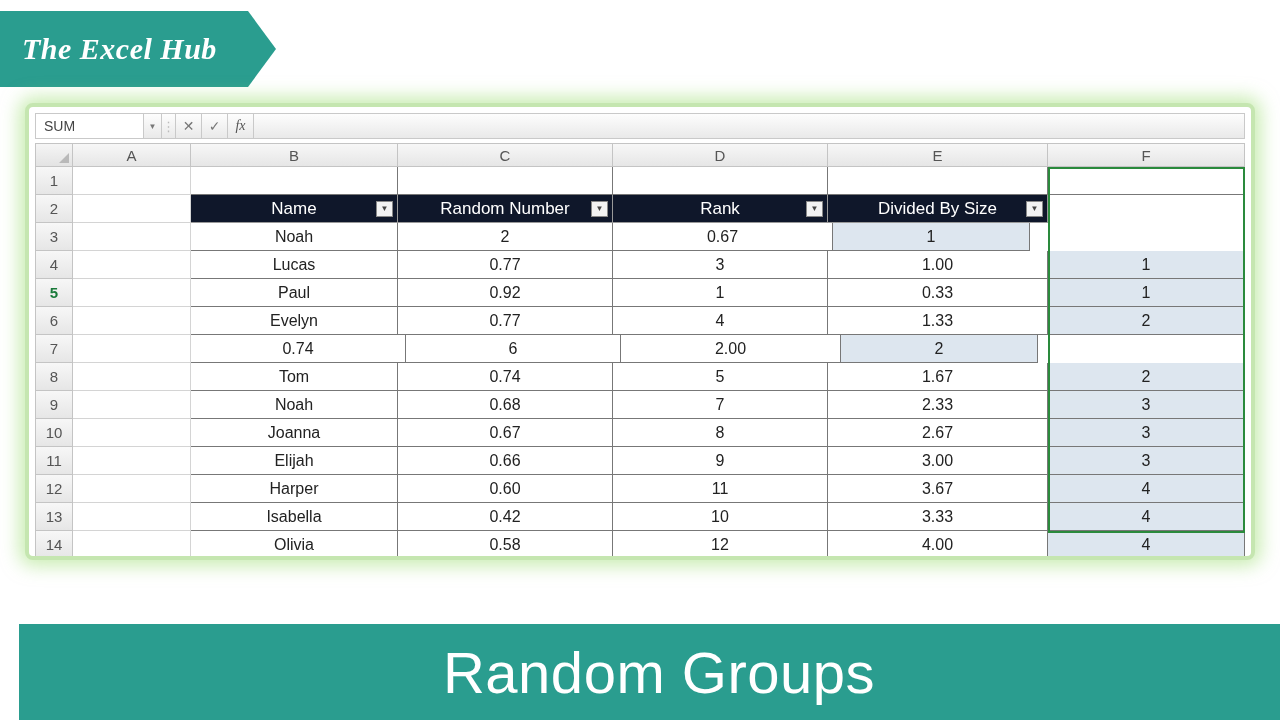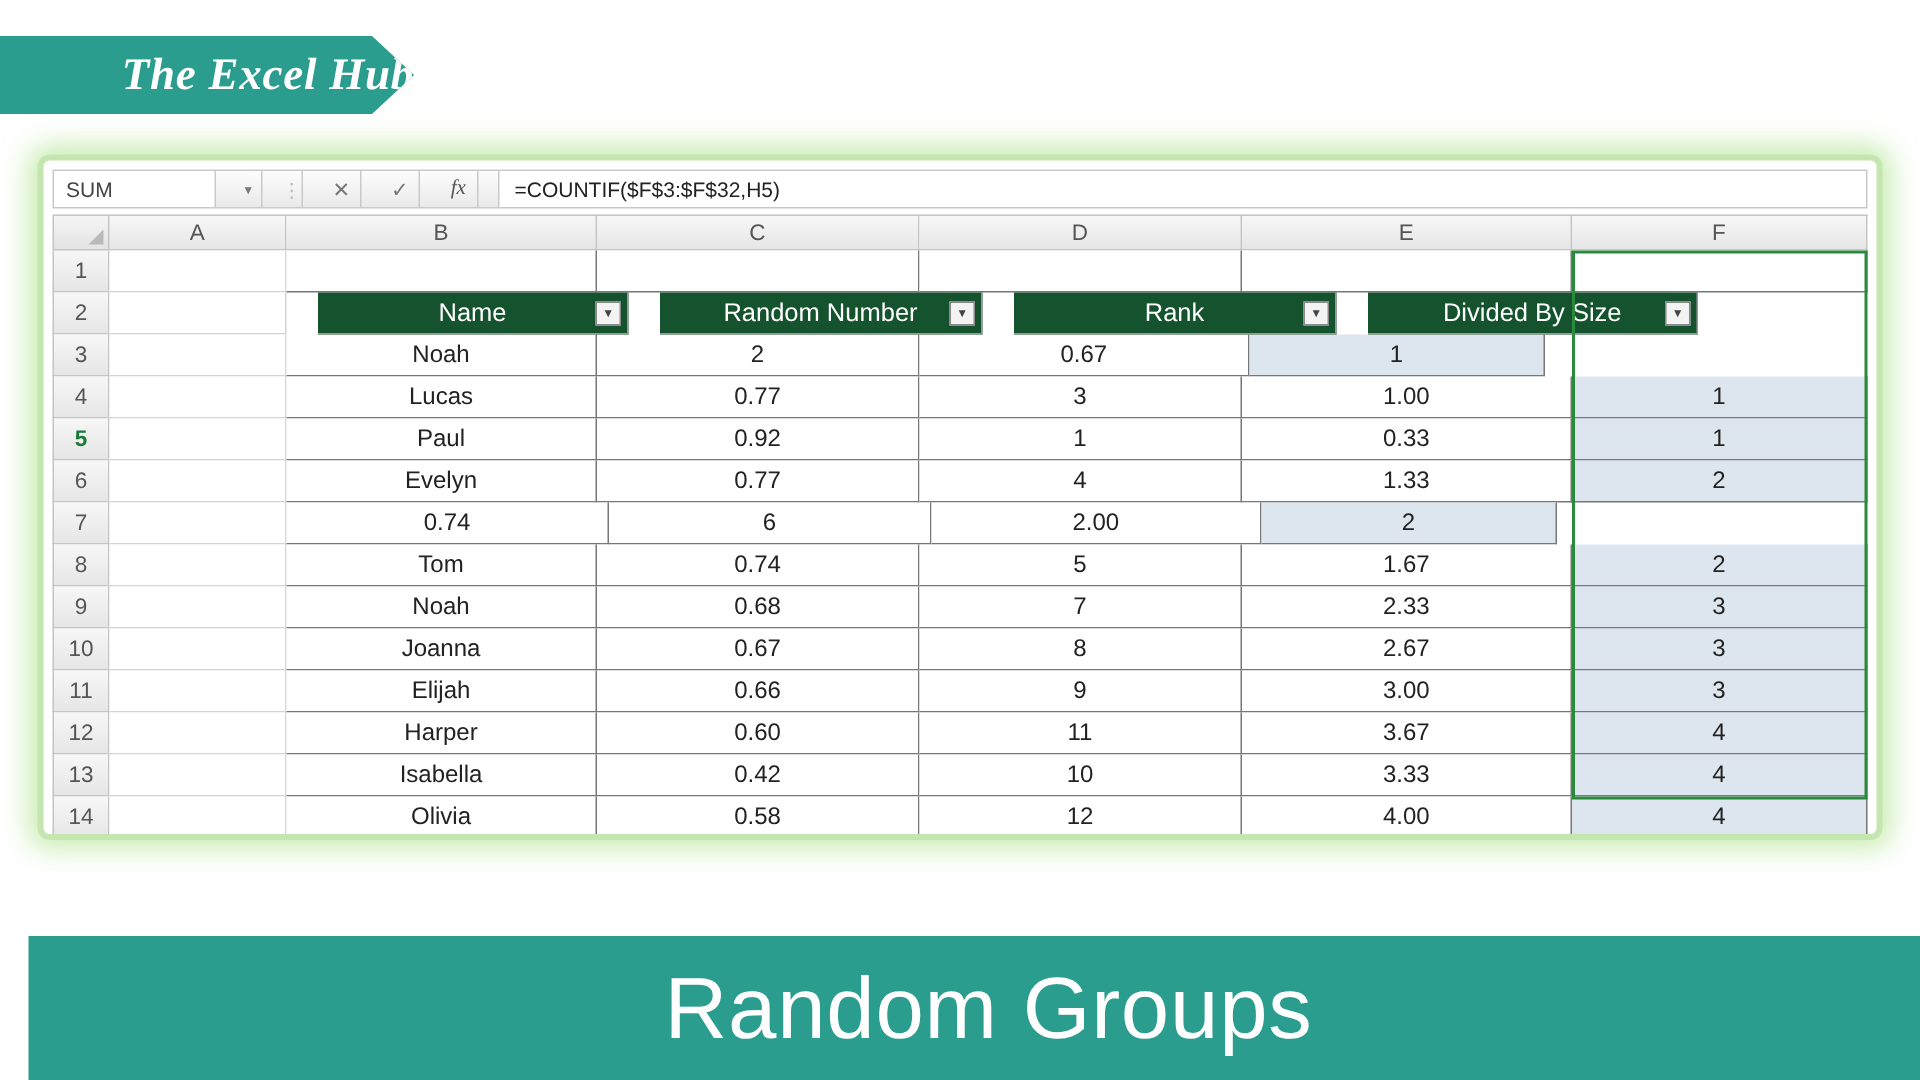--- a/index.html
+++ b/index.html
@@ -8,36 +8,35 @@
     height: 720px;
     background: #ffffff;
     font-family: Arial, sans-serif;
     overflow: hidden;
     position: relative;
   }
 
   
   .banner {
     position: absolute;
-    top: 24px;
+    top: 11px;
     left: 0;
     width: 276px;
-    height: 52px;
+    height: 76px;
     background: #2a9d8f;
     display: flex;
     align-items: center;
     padding-left: 22px;
     font-family: 'Brush Script MT', cursive;
     font-style: italic;
     color: #fff;
     font-size: 30px;
     font-weight: 600;
     letter-spacing: .5px;
     clip-path: polygon(0 0, 248px 0, 100% 50%, 248px 100%, 0 100%);
-    justify-content: flex-end;
   }
 
   
   .panel {
     position: absolute;
     top: 103px;
     left: 25px;
     width: 1230px;
     height: 457px;
     border-radius: 8px;
@@ -50,21 +49,20 @@
 
   
   .fb {
     display: flex;
     align-items: stretch;
     height: 26px;
     background: linear-gradient(#fdfdfd,#e9e9e9);
     border: 1px solid #c9c9c9;
     font-size: 14px;
     color: #444;
-    gap: 13px;
   }
   .fb .nb {
     width: 108px;
     border-right: 1px solid #c9c9c9;
     display: flex;
     align-items: center;
     padding: 0 8px;
     background: #fff;
   }
   .fb .dd {
@@ -129,22 +127,22 @@
   }
   .rh.sel{color:#1a7a3a;font-weight:bold;}
   .cell{
     flex:0 0 auto;
     border-right:1px solid #d4d4d4;
     border-bottom:1px solid #d4d4d4;
     display:flex;align-items:center;justify-content:center;
     font-size:16px;color:#222;background:#fff;
   }
   .hdr .cell.dh{
-    background:#14532d;color:#fff;font-size:17px;
-    border-color:#999;position:relative;margin-left:21px;
+    background:#0f172a;color:#fff;font-size:17px;
+    border-color:#999;position:relative;
   }
   .filter{
     position:absolute;right:4px;top:50%;transform:translateY(-50%);
     width:17px;height:16px;background:#f3f3f3;border:1px solid #888;
     display:flex;align-items:center;justify-content:center;
     font-size:8px;color:#444;
   }
   .body .cell{border-color:#777;}
   .body .cA{border-color:#d4d4d4;}
   .body .cF{background:#dde6ef;}
@@ -189,23 +187,20 @@
       <span>⋮</span>
     </div>
     <div class="btn">
       <span>✕</span>
     </div>
     <div class="btn">
       <span>✓</span>
     </div>
     <div class="btn fx">
       <span>fx</span>
-    </div>
-    <div class="formula">
-      <span>=COUNTIF($F$3:$F$32,H5)</span>
     </div>
   </div>
 
   <div class="grid">
 
     <div class="cols">
       <div class="corner"></div>
       <div class="ch wA">A</div>
       <div class="ch wB">B</div>
       <div class="ch wC">C</div>

